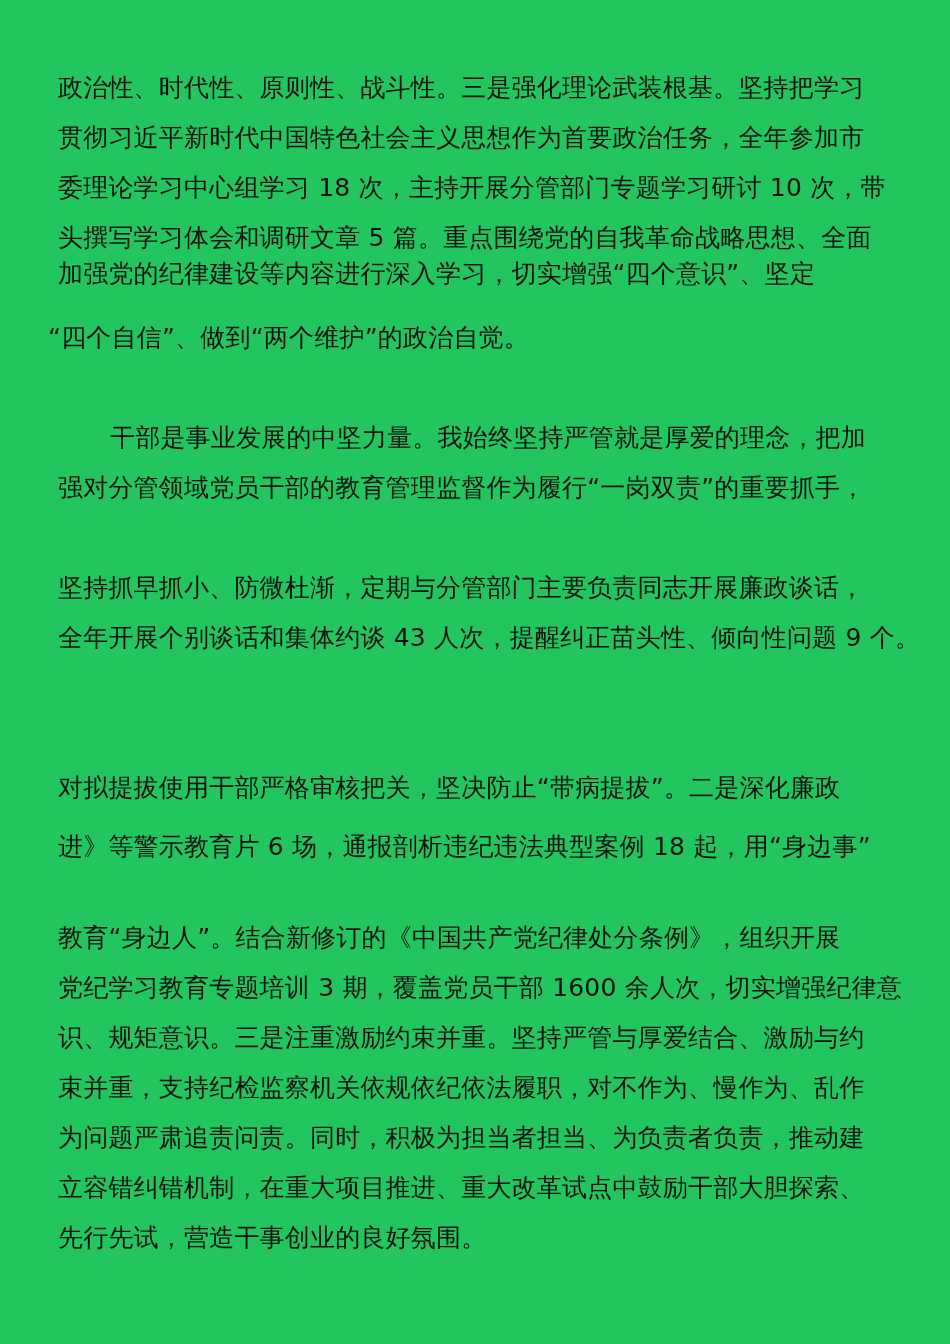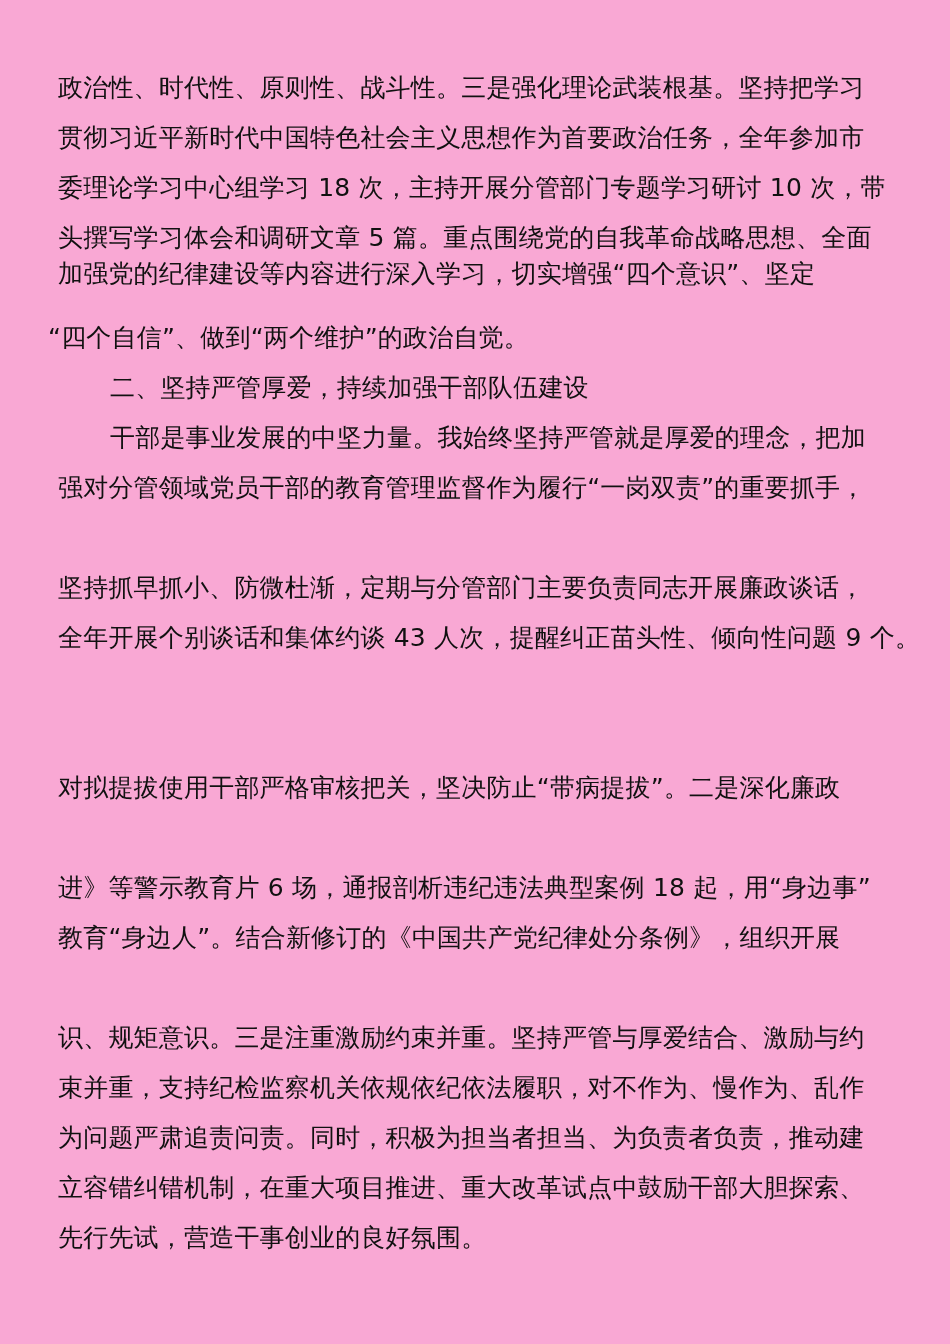--- a/index.html
+++ b/index.html
@@ -1,40 +1,40 @@
 <!DOCTYPE html>
 <html><head>
   <meta charset="utf-8">
   <style>
     html, body { margin: 0; padding: 0; background: #ffffff; }
     body { width: 950px; height: 1344px; position: relative; overflow: hidden;
            font-family: "DejaVu Sans", "Liberation Sans", sans-serif; color: #111111; }
-    .page { position: absolute; left: 0; top: 0; width: 950px; height: 1344px; background: #f9a8d4; }
+    .page { position: absolute; left: 0; top: 0; width: 950px; height: 1344px; background: #22c55e; }
     .line { position: absolute; left: 58px; width: 840px; height: 50px; line-height: 50px;
             font-size: 25px; white-space: nowrap; letter-spacing: 0.2px; }
     .line.indent { left: 110px; width: 790px; }
     .line.quote-start { left: 48px; }
     .heading { font-weight: normal; }
   </style>
 </head>
 <body>
 
 <div class="page">
   <div class="line" style="top:63px">政治性、时代性、原则性、战斗性。三是强化理论武装根基。坚持把学习</div>
   <div class="line" style="top:113px">贯彻习近平新时代中国特色社会主义思想作为首要政治任务，全年参加市</div>
   <div class="line" style="top:163px">委理论学习中心组学习 18 次，主持开展分管部门专题学习研讨 10 次，带</div>
   <div class="line" style="top:213px">头撰写学习体会和调研文章 5 篇。重点围绕党的自我革命战略思想、全面</div>
   <div class="line" style="top:249px">加强党的纪律建设等内容进行深入学习，切实增强“四个意识”、坚定</div>
   <div class="line quote-start" style="top:313px">“四个自信”、做到“两个维护”的政治自觉。</div>
-  <div class="line indent heading" style="top:363px">二、坚持严管厚爱，持续加强干部队伍建设</div>
   <div class="line indent" style="top:413px">干部是事业发展的中坚力量。我始终坚持严管就是厚爱的理念，把加</div>
   <div class="line" style="top:463px">强对分管领域党员干部的教育管理监督作为履行“一岗双责”的重要抓手，</div>
   <div class="line" style="top:563px">坚持抓早抓小、防微杜渐，定期与分管部门主要负责同志开展廉政谈话，</div>
   <div class="line" style="top:613px">全年开展个别谈话和集体约谈 43 人次，提醒纠正苗头性、倾向性问题 9 个。</div>
   <div class="line" style="top:763px">对拟提拔使用干部严格审核把关，坚决防止“带病提拔”。二是深化廉政</div>
-  <div class="line" style="top:863px">进》等警示教育片 6 场，通报剖析违纪违法典型案例 18 起，用“身边事”</div>
+  <div class="line" style="top:822px">进》等警示教育片 6 场，通报剖析违纪违法典型案例 18 起，用“身边事”</div>
   <div class="line" style="top:913px">教育“身边人”。结合新修订的《中国共产党纪律处分条例》，组织开展</div>
+  <div class="line" style="top:963px">党纪学习教育专题培训 3 期，覆盖党员干部 1600 余人次，切实增强纪律意</div>
   <div class="line" style="top:1013px">识、规矩意识。三是注重激励约束并重。坚持严管与厚爱结合、激励与约</div>
   <div class="line" style="top:1063px">束并重，支持纪检监察机关依规依纪依法履职，对不作为、慢作为、乱作</div>
   <div class="line" style="top:1113px">为问题严肃追责问责。同时，积极为担当者担当、为负责者负责，推动建</div>
   <div class="line" style="top:1213px">先行先试，营造干事创业的良好氛围。</div>
   <div class="line" style="top:1163px">立容错纠错机制，在重大项目推进、重大改革试点中鼓励干部大胆探索、</div>
 </div>
 
 </body></html>

